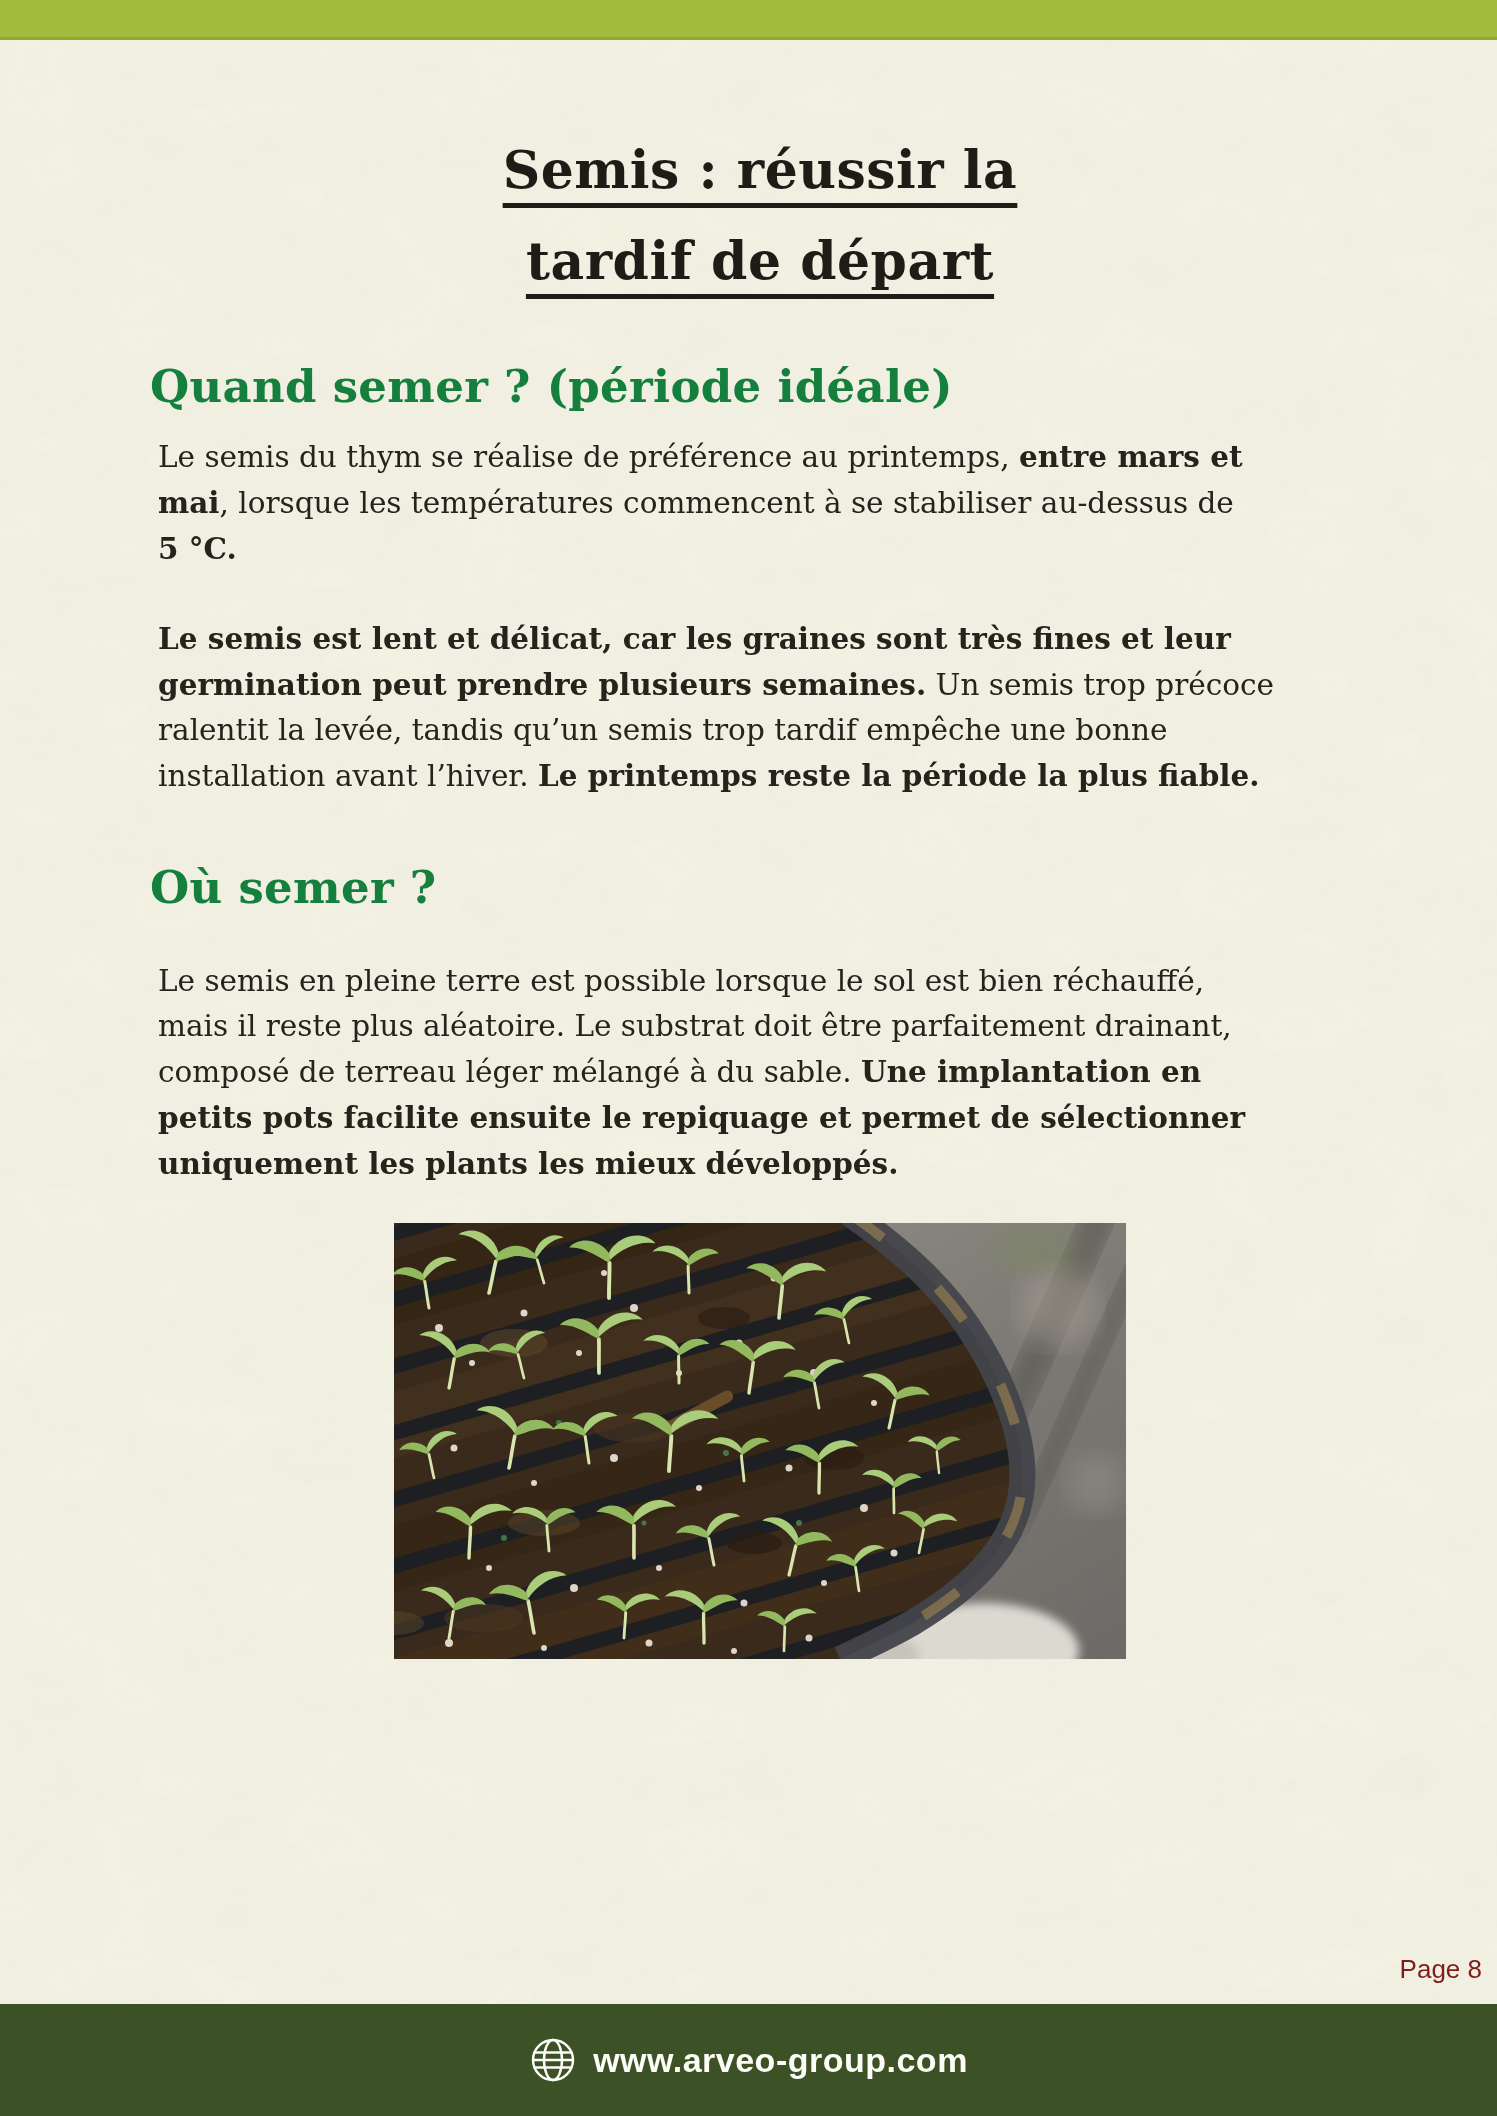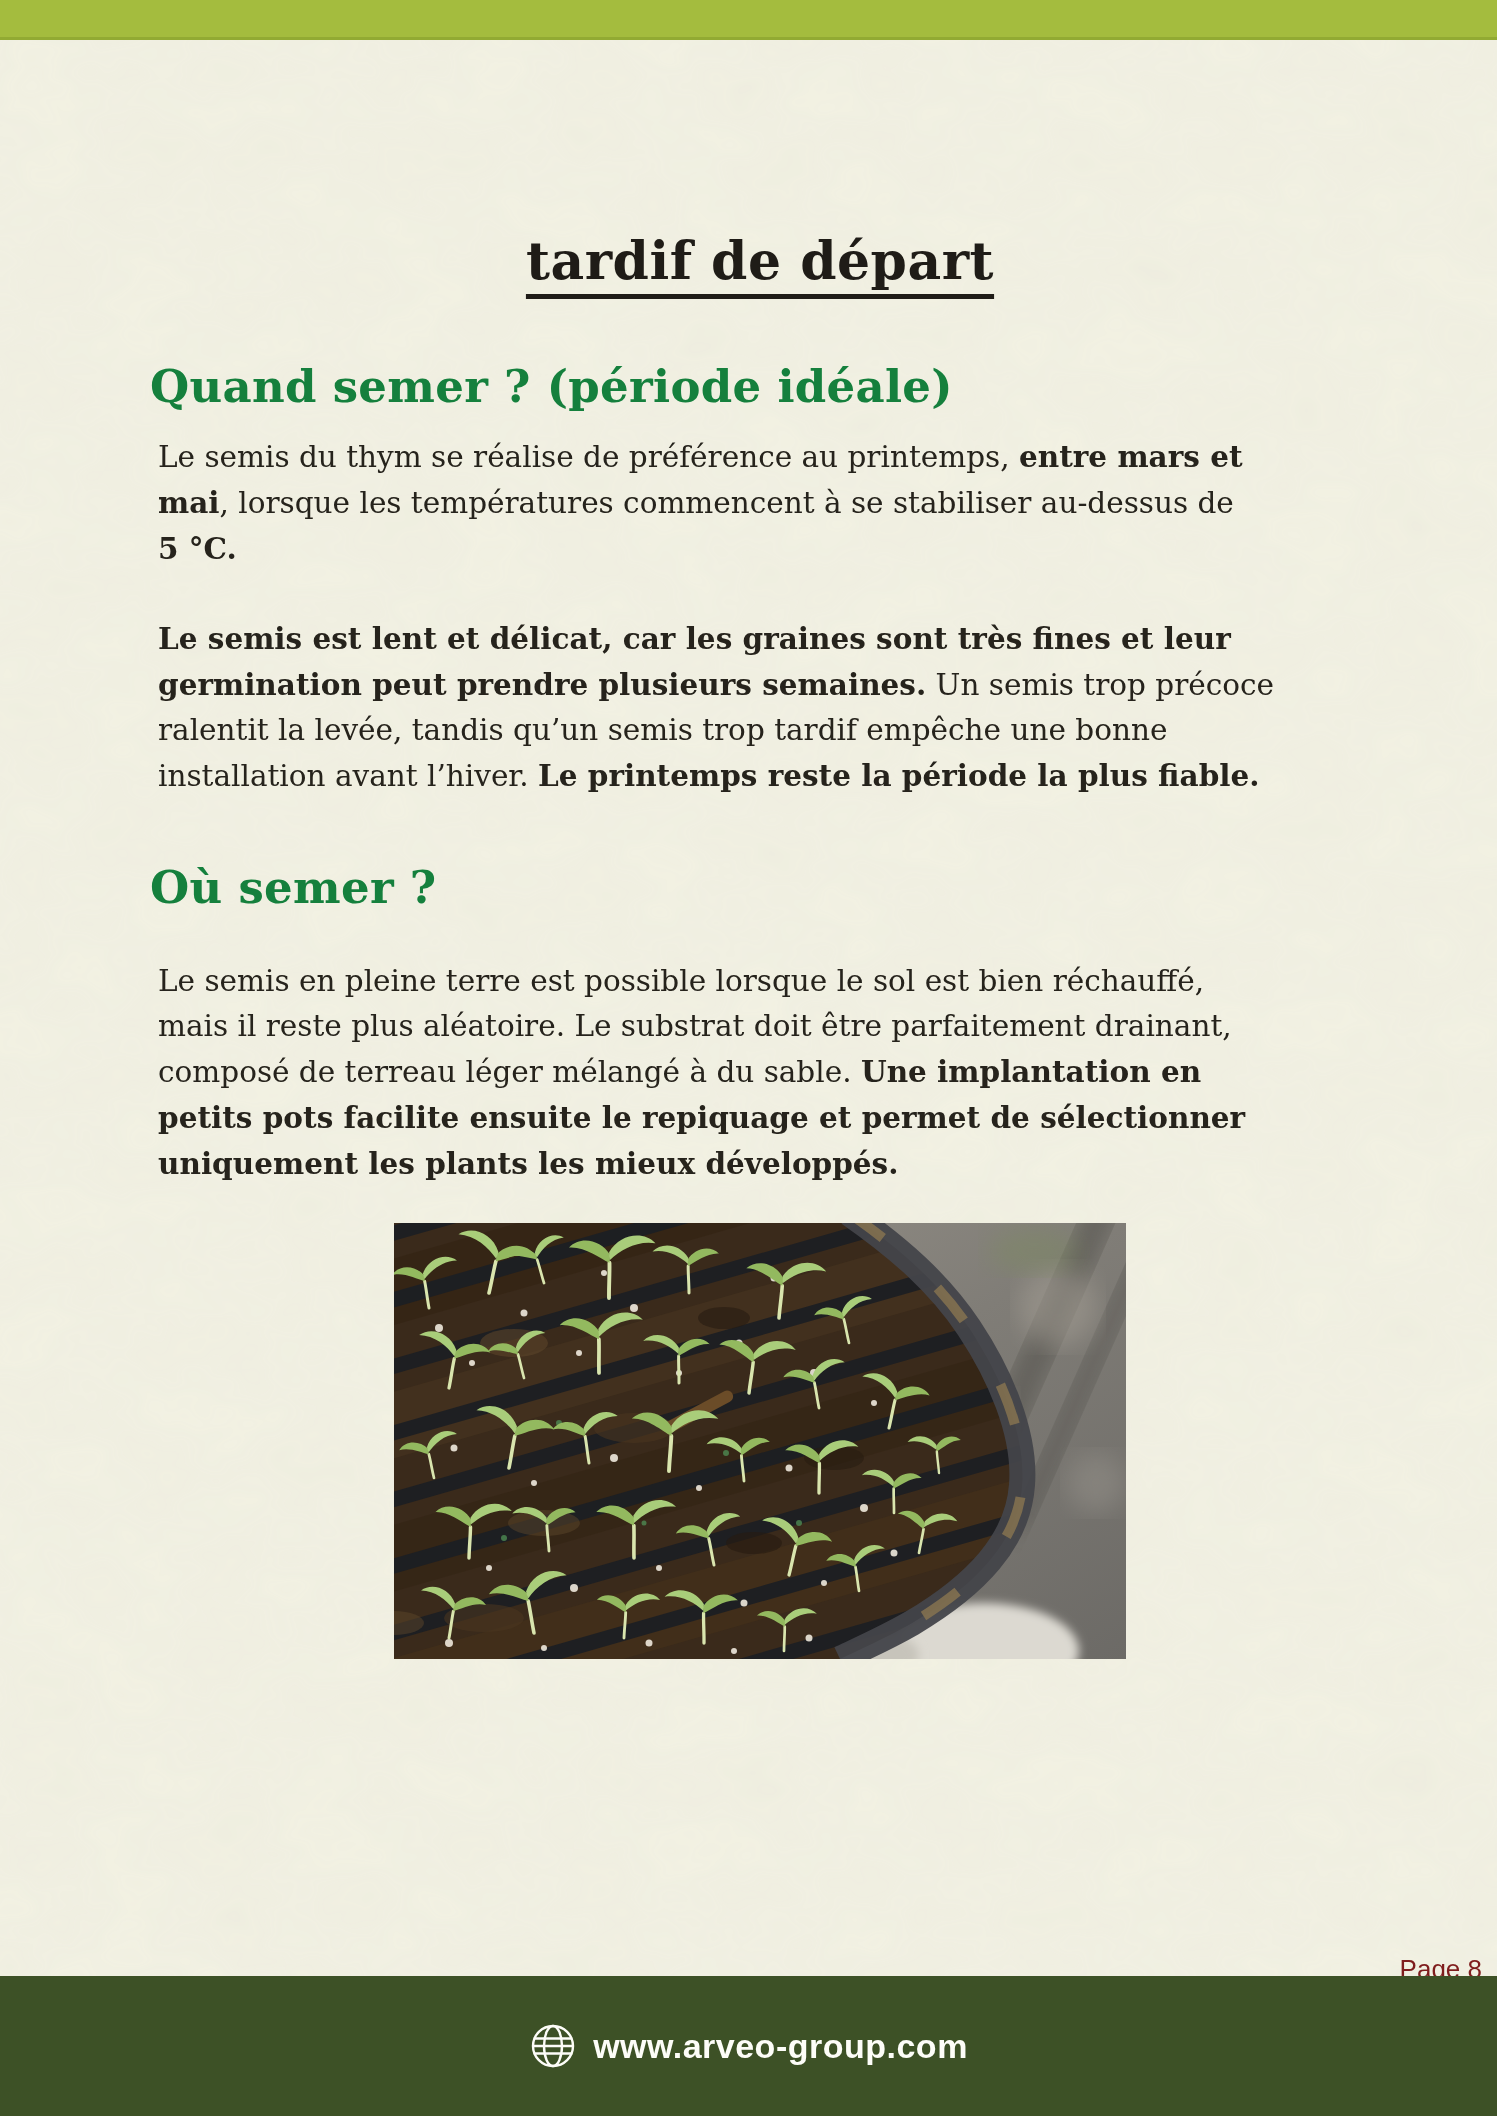--- a/index.html
+++ b/index.html
@@ -48,21 +48,21 @@
     width:732px;height:436px;margin:36px auto 0 auto;
     overflow:hidden;position:relative;
   }
   .photo svg{display:block;}
   .page-number{
     position:absolute;top:1954px;right:15px;z-index:1;
     font-family:Liberation Sans, sans-serif;
     font-size:26px;color:#7f1d1d;
   }
   .footer{
-    position:absolute;left:0;right:0;bottom:0;height:140px;
+    position:absolute;left:0;right:0;bottom:0;height:112px;
     background:#3d5126;z-index:2;
     display:flex;align-items:center;justify-content:center;gap:16px;
   }
   .footer-url{
     font-family:"Liberation Sans", sans-serif;
     font-weight:700;font-size:34px;color:#fdfdf8;letter-spacing:.5px;
   }
   .globe{width:48px;height:48px;display:inline-block;}
 </style>
 </head>
@@ -75,21 +75,21 @@
       <feTurbulence type="fractalNoise" baseFrequency="0.011 0.016" numOctaves="3" seed="11" result="n"></feTurbulence>
       <feColorMatrix in="n" type="matrix" values="0 0 0 0 0.58  0 0 0 0 0.56  0 0 0 0 0.48  0 0 0 0.09 0"></feColorMatrix>
     </filter>
     <rect width="1497" height="2116" filter="url(#grain)"></rect>
   </svg>
 
   <div class="top-bar"></div>
 
   <div class="content">
 
-    <h1 class="doc-title"><br><span class="tl">tardif de départ</span></h1>
+    <h1 class="doc-title"><span class="tl">Semis : réussir la</span><br><span class="tl">tardif de départ</span></h1>
 
     <h2>Quand semer ? (période idéale)</h2>
     <p class="body"><span>Le semis du thym se réalise de préférence au printemps, </span><span class="b">entre mars et
 mai</span><span>, lorsque les températures commencent à se stabiliser au-dessus de
 </span><span class="b">5 °C.</span></p>
     <p class="body gap"><span class="b">Le semis est lent et délicat, car les graines sont très fines et leur
 germination peut prendre plusieurs semaines.</span><span> Un semis trop précoce
 ralentit la levée, tandis qu’un semis trop tardif empêche une bonne
 installation avant l’hiver. </span><span class="b">Le printemps reste la période la plus fiable.</span></p>
 

